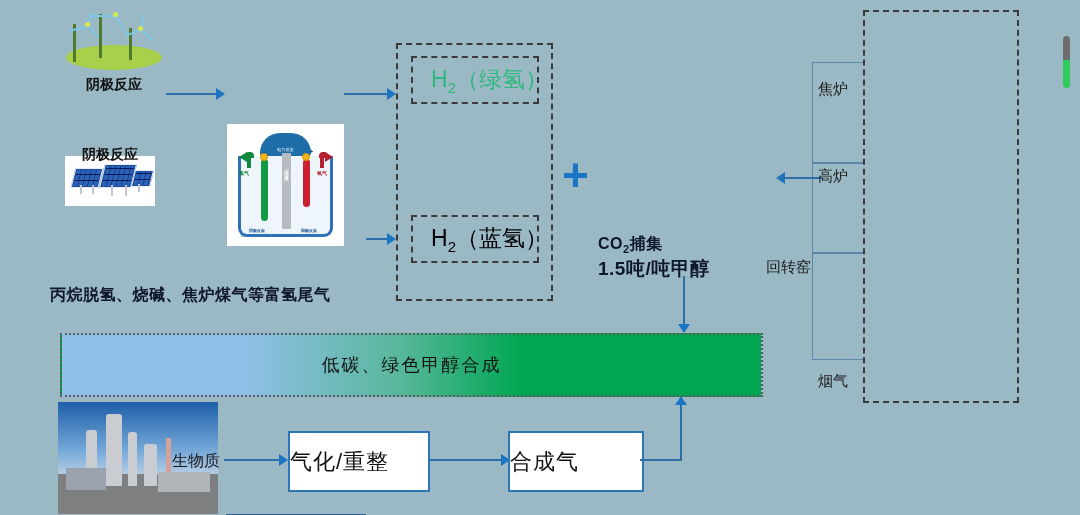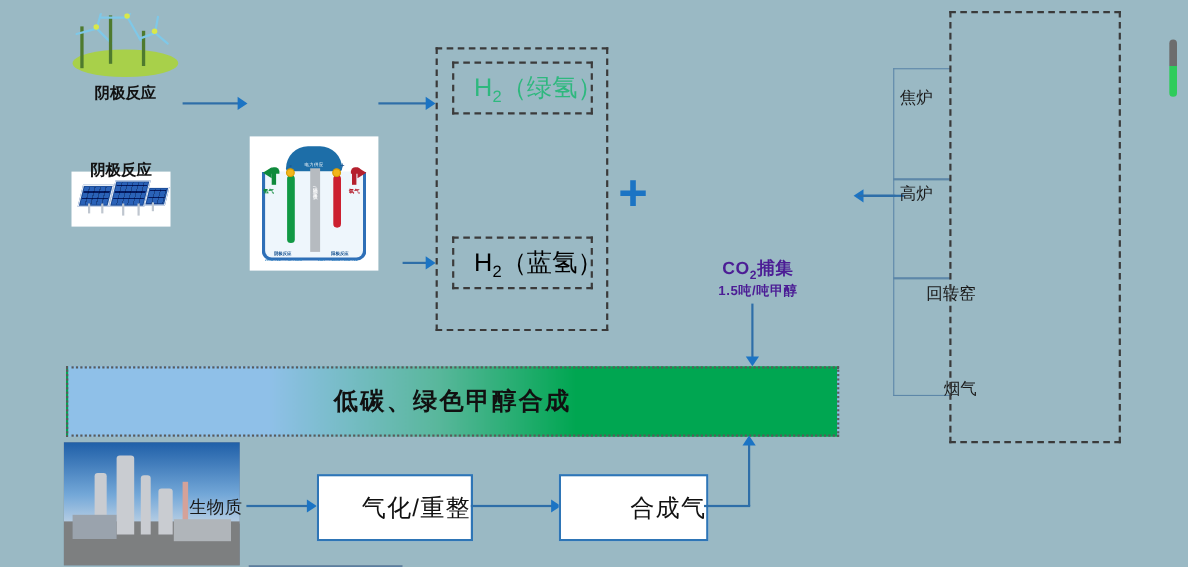--- a/index.html
+++ b/index.html
@@ -8,22 +8,22 @@
     width:1080px;height:515px;
     background:#9ab9c4;
     font-family:"Liberation Sans","DejaVu Sans",sans-serif;
     overflow:hidden;position:relative;
   }
   .stage{position:absolute;inset:0;}
   .abs{position:absolute;}
 
   
   .cap{
-    color:#4c1d95;font-size:15px;font-weight:bold;
-    text-align:center;letter-spacing:.5px;white-space:nowrap;
+    color:#0f172a;font-size:15px;font-weight:bold;
+    text-align:left;letter-spacing:.5px;white-space:nowrap;
   }
   .cap-sm{font-size:14px;font-weight:bold;color:#111;white-space:nowrap;}
   .lbl{font-size:15px;color:#1a1a1a;white-space:nowrap;}
 
   
   .photo{overflow:hidden;position:relative;background:#789;}
   .photo .sky{position:absolute;left:0;right:0;top:0;height:60%;}
   .photo .ground{position:absolute;left:0;right:0;bottom:0;height:42%;}
   .stack{position:absolute;background:#b9bcc0;}
   .tower{position:absolute;background:#c9ccd1;border-radius:3px 3px 0 0;}
@@ -99,26 +99,26 @@
   
   .bracket{position:absolute;border:1.5px solid #5d87a8;border-right:none;box-sizing:border-box;}
   .brrow{position:absolute;height:1.5px;background:#5d87a8;}
 
   
   .gradbar{
     position:absolute;border:2px dotted #5a5a5a;box-sizing:border-box;
     background:linear-gradient(90deg,#8fc0e8 0%,#8fc0e8 26%,#59b79c 48%,#00a651 66%,#00a651 100%);
     display:flex;align-items:center;justify-content:center;
   }
-  .gradbar span{font-size:22px;font-weight:bold;color:#111;letter-spacing:2px;}
+  .gradbar span{font-size:18px;font-weight:normal;color:#111;letter-spacing:2px;}
 
   
   .pbox{
     position:absolute;background:#fff;border:2px solid #2e75b6;
-    display:flex;align-items:center;justify-content:flex-end;
+    display:flex;align-items:center;justify-content:flex-start;
   }
   .pbox span{font-size:22px;color:#111;letter-spacing:1px;}
 
   
   .scroll{position:absolute;width:7px;border-radius:4px;}
 </style>
 </head>
 <body>
 
 <div class="stage">
@@ -209,20 +209,21 @@
     <div class="stack" style="left:108px;top:36px;width:5px;height:48px;background:#d4a29a;"></div>
     <div class="bld" style="left:8px;top:66px;width:40px;height:22px;"></div>
     <div class="bld" style="left:100px;top:70px;width:52px;height:20px;background:#b0b5ba;"></div>
   </div>
 
   <div class="abs photo" style="left:226px;top:168px;width:140px;height:112px;">
     <div class="sky refsky2" style="height:62%;"></div>
 
   </div>
 
+  <div class="abs cap" style="left:50px;top:285px;width:330px;font-size:16px;">丙烷脱氢、烧碱、焦炉煤气等富氢尾气</div>
 
   <div class="hline" style="left:366px;top:238px;width:22px;"></div>
   <div class="arrR" style="left:387px;top:233px;"></div>
 
   <div class="abs dashbox" style="left:396px;top:43px;width:157px;height:258px;"></div>
 
   <div class="abs h2box" style="left:411px;top:56px;width:128px;height:48px;">
     <span class="h2txt" style="color:#2eb87e;">
       <span>H</span><sub>2</sub><span>（绿氢）</span>
     </span>
@@ -232,37 +233,37 @@
     <span class="h2txt" style="color:#000000;">
       <span>H</span><sub>2</sub><span>（蓝氢）</span>
     </span>
   </div>
 
   <div class="plus" style="left:562px;top:152px;">+</div>
 
   <div class="abs cap" style="left:598px;top:234px;width:182px;font-size:16px;">
     <span>CO</span><sub style="font-size:11px;">2</sub><span>捕集</span>
   </div>
-  <div class="abs cap" style="left:598px;top:256px;width:182px;font-size:12px;">1.5吨/吨甲醇</div>
+  <div class="abs cap" style="left:598px;top:256px;width:182px;font-size:19px;">1.5吨/吨甲醇</div>
 
   <div class="hline" style="left:784px;top:177px;width:38px;"></div>
   <div class="arrL" style="left:776px;top:172px;"></div>
 
   <div class="vline" style="left:683px;top:276px;height:52px;"></div>
   <div class="arrD" style="left:678px;top:324px;"></div>
 
   <div class="bracket" style="left:812px;top:62px;width:52px;height:298px;"></div>
   <div class="brrow" style="left:812px;top:162px;width:52px;"></div>
   <div class="brrow" style="left:812px;top:252px;width:52px;"></div>
   <div class="hline" style="left:780px;top:177px;width:34px;"></div>
 
   <div class="abs lbl" style="left:818px;top:80px;">焦炉</div>
   <div class="abs lbl" style="left:818px;top:167px;">高炉</div>
-  <div class="abs lbl" style="left:842px;top:258px;">回转窑</div>
-  <div class="abs lbl" style="left:818px;top:344px;margin-left:40px;">烟气</div>
+  <div class="abs lbl" style="left:766px;top:258px;">回转窑</div>
+  <div class="abs lbl" style="left:818px;top:372px;">烟气</div>
 
   <div class="abs dashbox" style="left:863px;top:10px;width:156px;height:393px;"></div>
 
   <div class="gradbar" style="left:60px;top:333px;width:703px;height:64px;">
     <span>低碳、绿色甲醇合成</span>
   </div>
 
   <div class="abs lbl" style="left:172px;top:451px;font-size:16px;">生物质</div>
 
   <div class="hline" style="left:224px;top:459px;width:56px;"></div>

